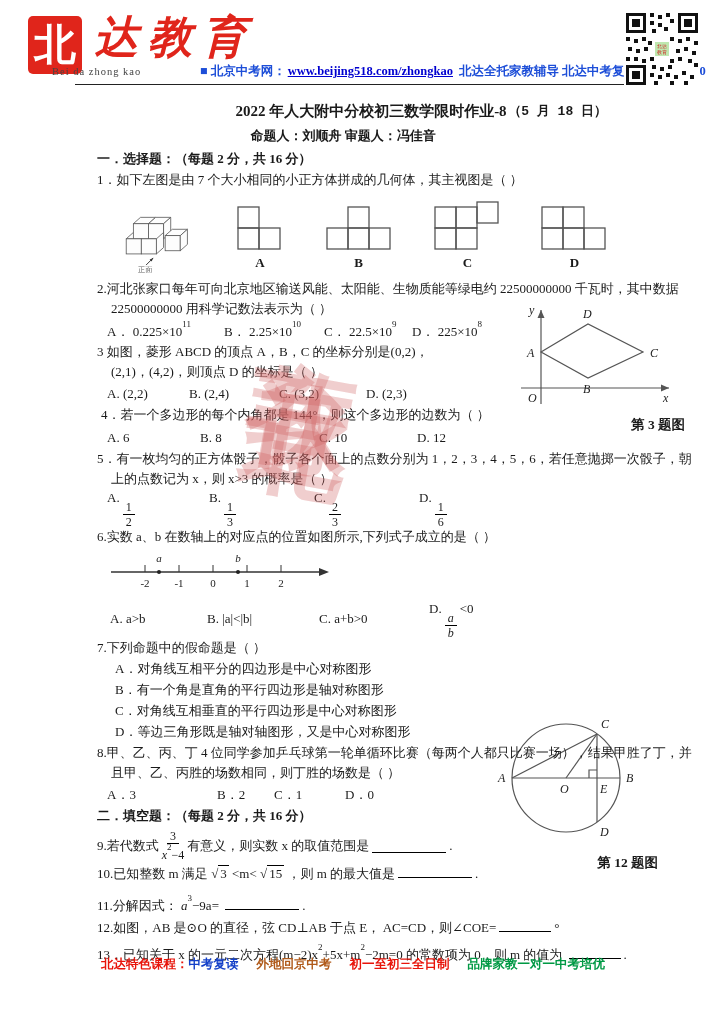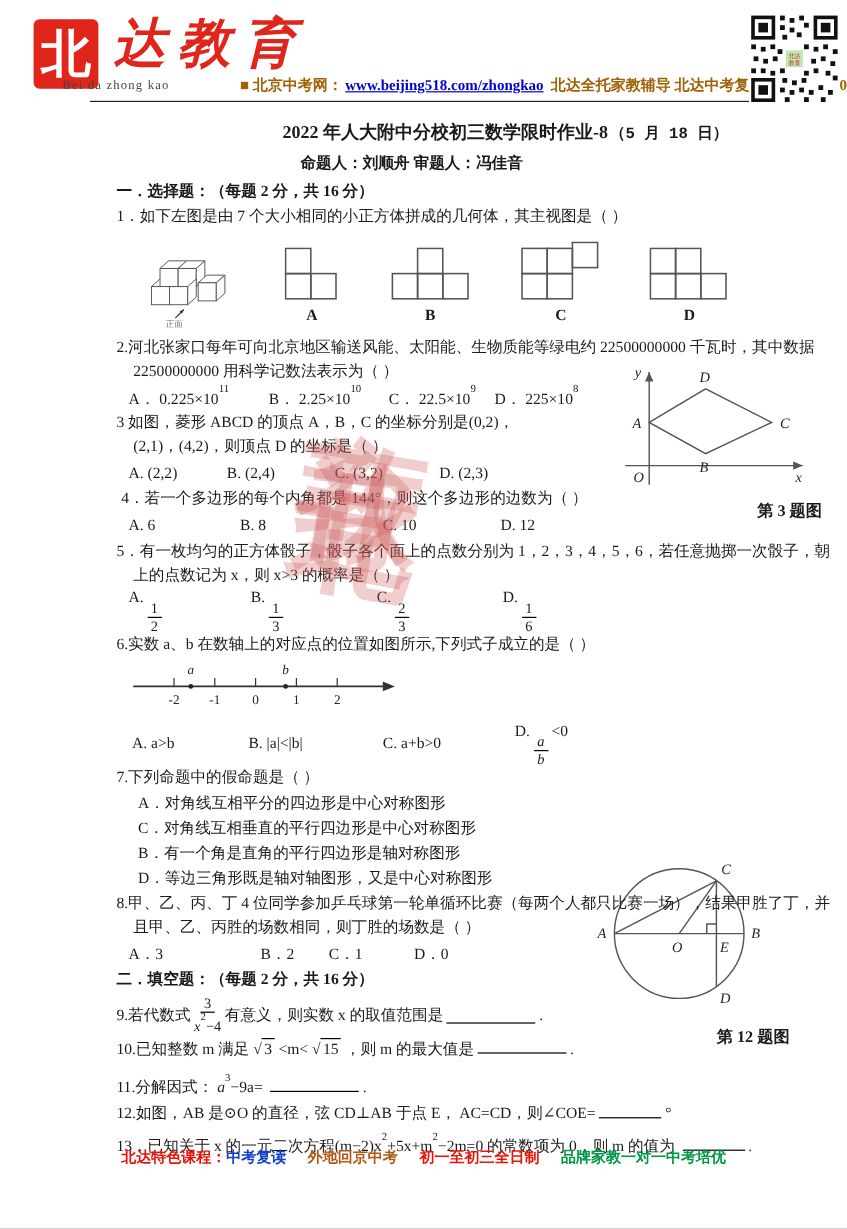--- a/index.html
+++ b/index.html
@@ -16,21 +16,21 @@
     display:flex; align-items:center; justify-content:center;
     font-size:42px; font-weight:bold;
   }
   .logo-script {
     position:absolute; left:94px; top:12px; font-size:44px; line-height:50px;
     color:#e0251b; font-weight:bold; font-style:italic; letter-spacing:10px;
     font-family:"DejaVu Serif","Liberation Serif",serif;
   }
   .logo-sub { position:absolute; left:52px; top:66px; font-size:10.5px; color:#444; letter-spacing:1px; }
   .hdr-line { position:absolute; left:200px; top:63px; font-size:12.5px; font-weight:bold; white-space:nowrap; }
-  .hdr-line .red { color:#a16207; }
+  .hdr-line .red { color:#1d4ed8; }
   .hdr-line a.url { color:#0000d0; text-decoration:underline; font-weight:bold; margin:0 6px 0 2px; cursor:pointer; }
   .hdr-rule { position:absolute; left:75px; top:84px; width:565px; border-top:1.6px solid #222; }
   .qr { position:absolute; left:624px; top:11px; width:76px; height:76px; }
   
   .watermark {
     position:absolute; left:268px; top:310px; z-index:5; pointer-events:none;
     writing-mode:vertical-rl; transform:rotate(10deg);
     font-size:106px; line-height:1; font-weight:bold;
     color:rgba(206,92,92,0.30); letter-spacing:-12px;
     font-family:"DejaVu Serif",serif;
@@ -351,22 +351,22 @@
       <span style="width:112px;">B. |a|&lt;|b|</span>
       <span style="width:110px;">C. a+b&gt;0</span>
       <span><span>D.</span><span class="frac">
             <span class="fn" style="font-style:italic">a</span>
             <span style="font-style:italic">b</span>
           </span><span>&lt;0</span></span>
     </div>
 
     <div class="qtext">7.下列命题中的假命题是（      ）</div>
     <div class="qtext" style="padding-left:18px;">A．对角线互相平分的四边形是中心对称图形</div>
+    <div class="qtext" style="padding-left:18px;">B．有一个角是直角的平行四边形是轴对称图形</div>
     <div class="qtext" style="padding-left:18px;">C．对角线互相垂直的平行四边形是中心对称图形</div>
-    <div class="qtext" style="padding-left:18px;">B．有一个角是直角的平行四边形是轴对称图形</div>
     <div class="qtext" style="padding-left:18px;">D．等边三角形既是轴对轴图形，又是中心对称图形</div>
 
     <div class="ln">8.甲、乙、丙、丁 4 位同学参加乒乓球第一轮单循环比赛（每两个人都只比赛一场），结果甲胜了丁，并</div>
     <div class="ln" style="padding-left:14px;">且甲、乙、丙胜的场数相同，则丁胜的场数是（     ）</div>
     <div class="opts" style="padding-left:10px;">
       <span style="width:110px;">A．3</span>
       <span style="width:57px;">B．2</span>
       <span style="width:71px;">C．1</span>
       <span>D．0</span>
     </div>

